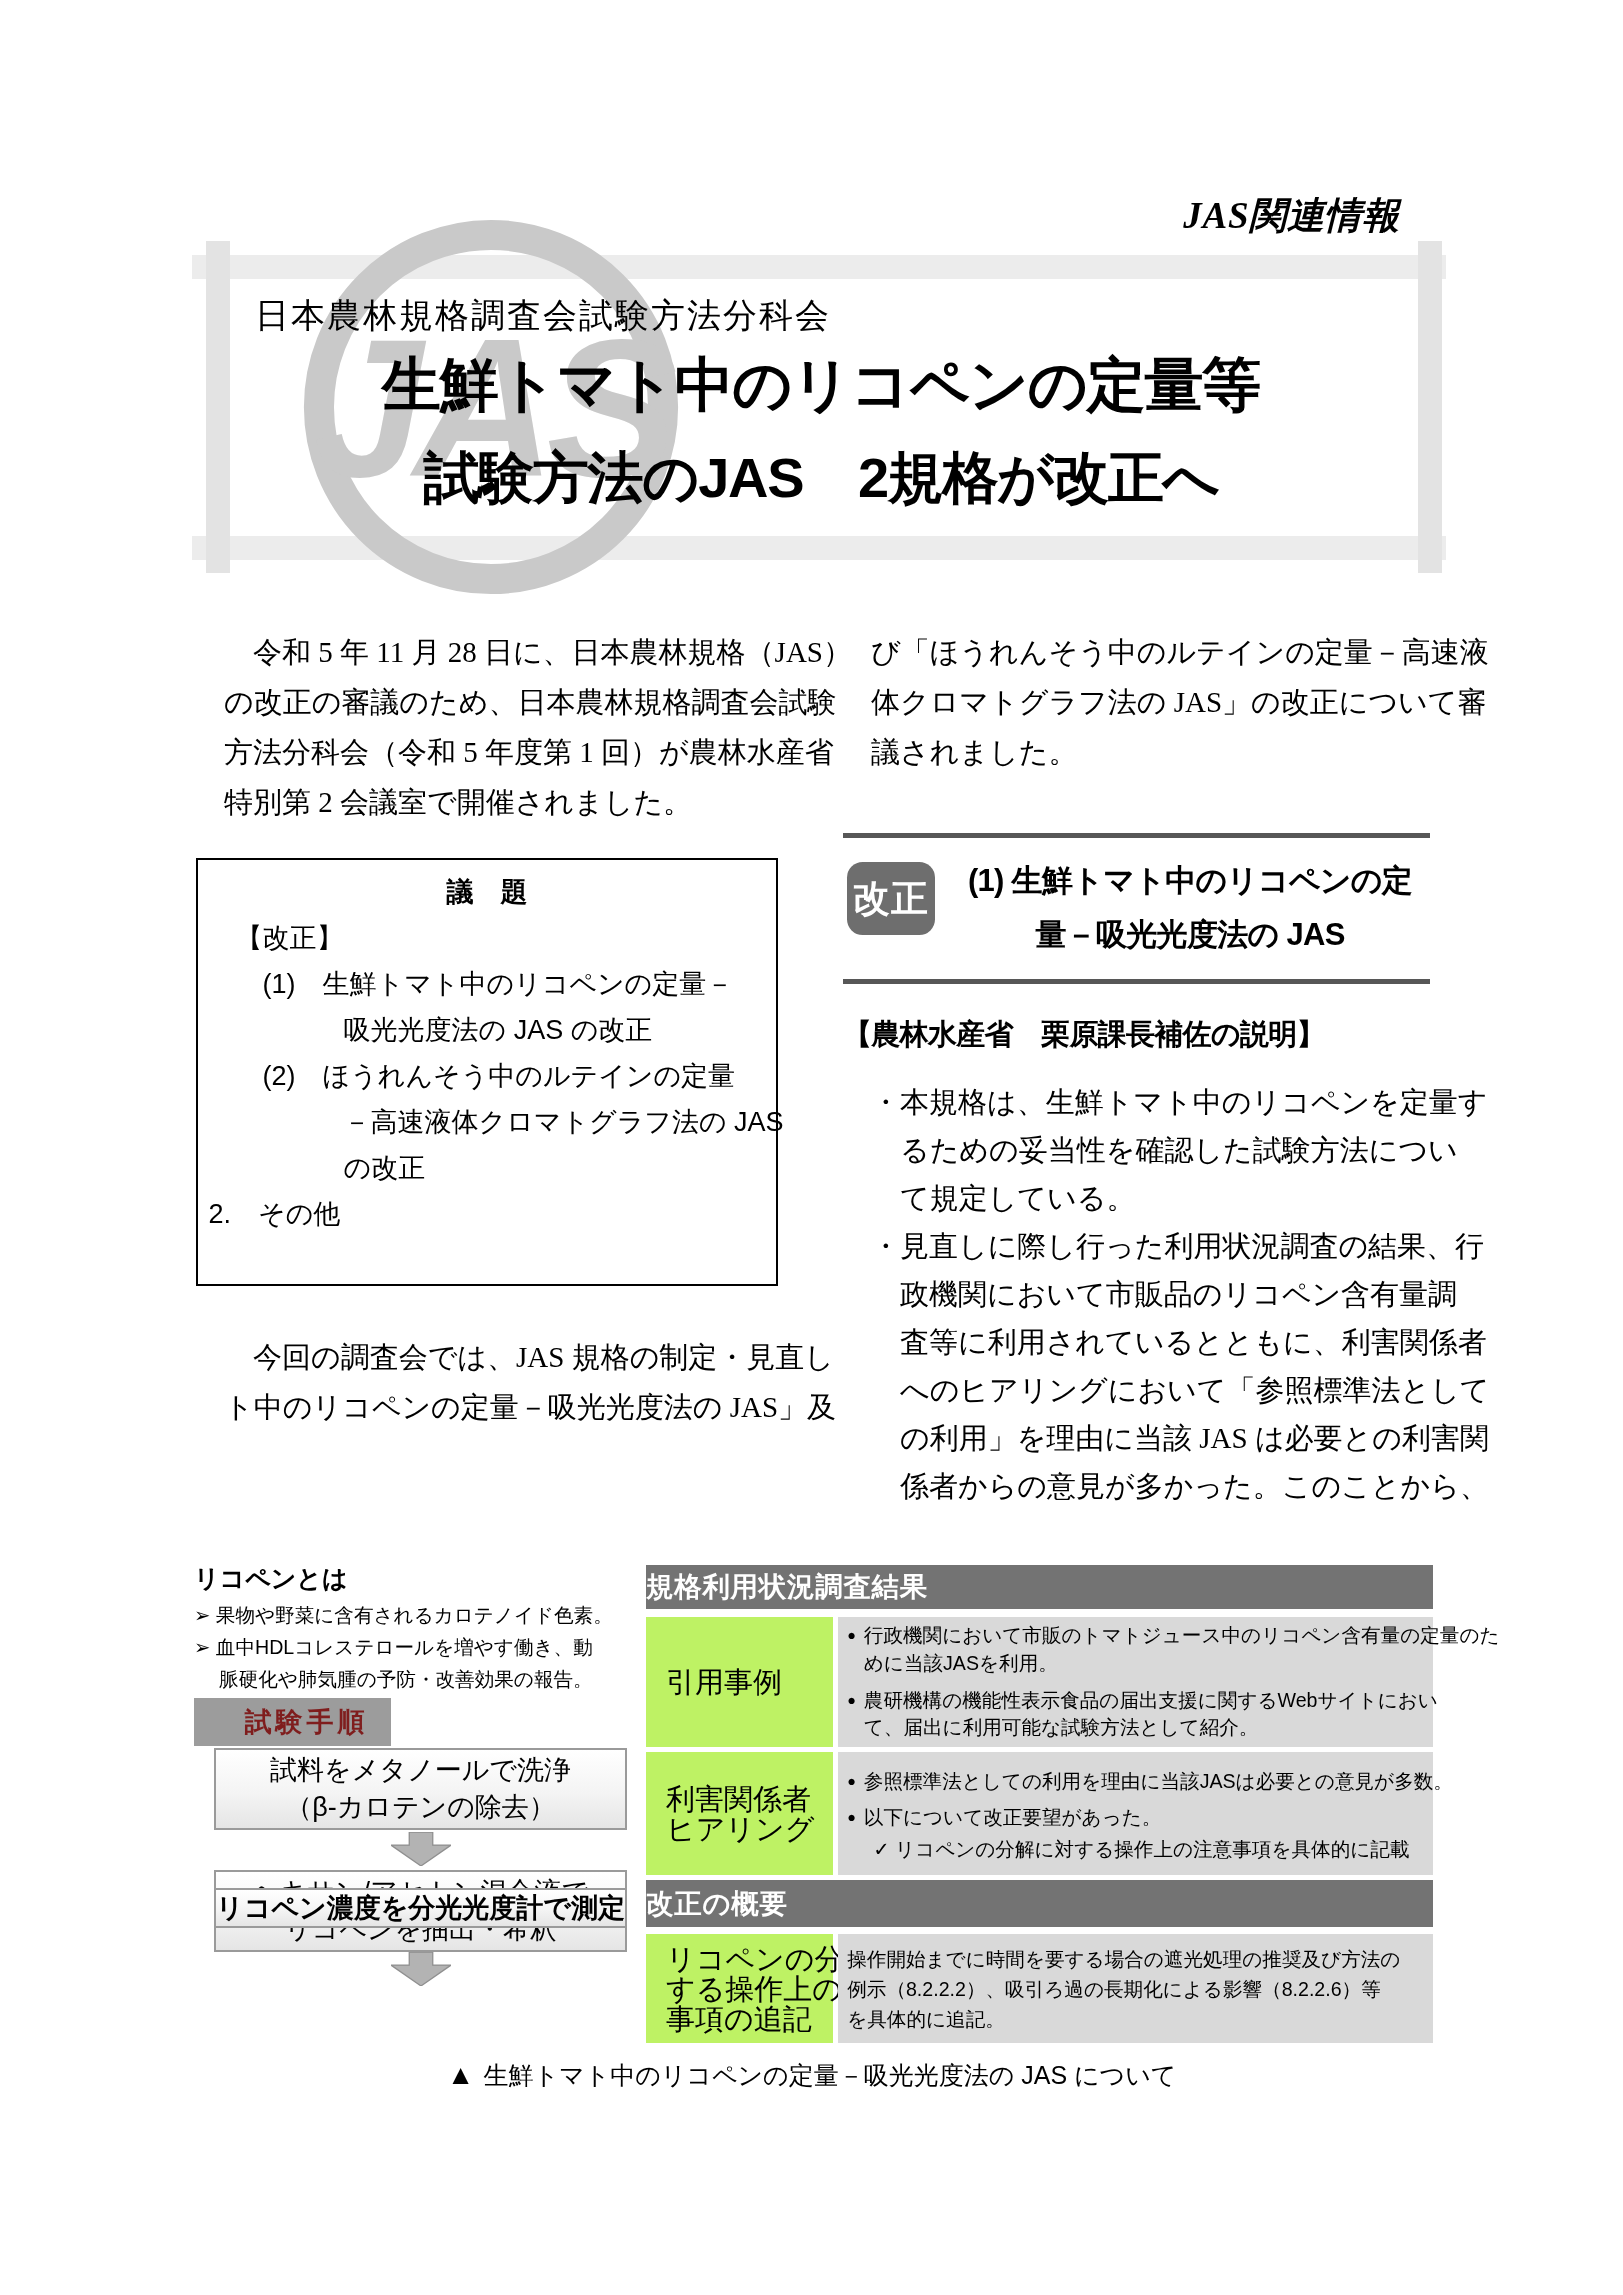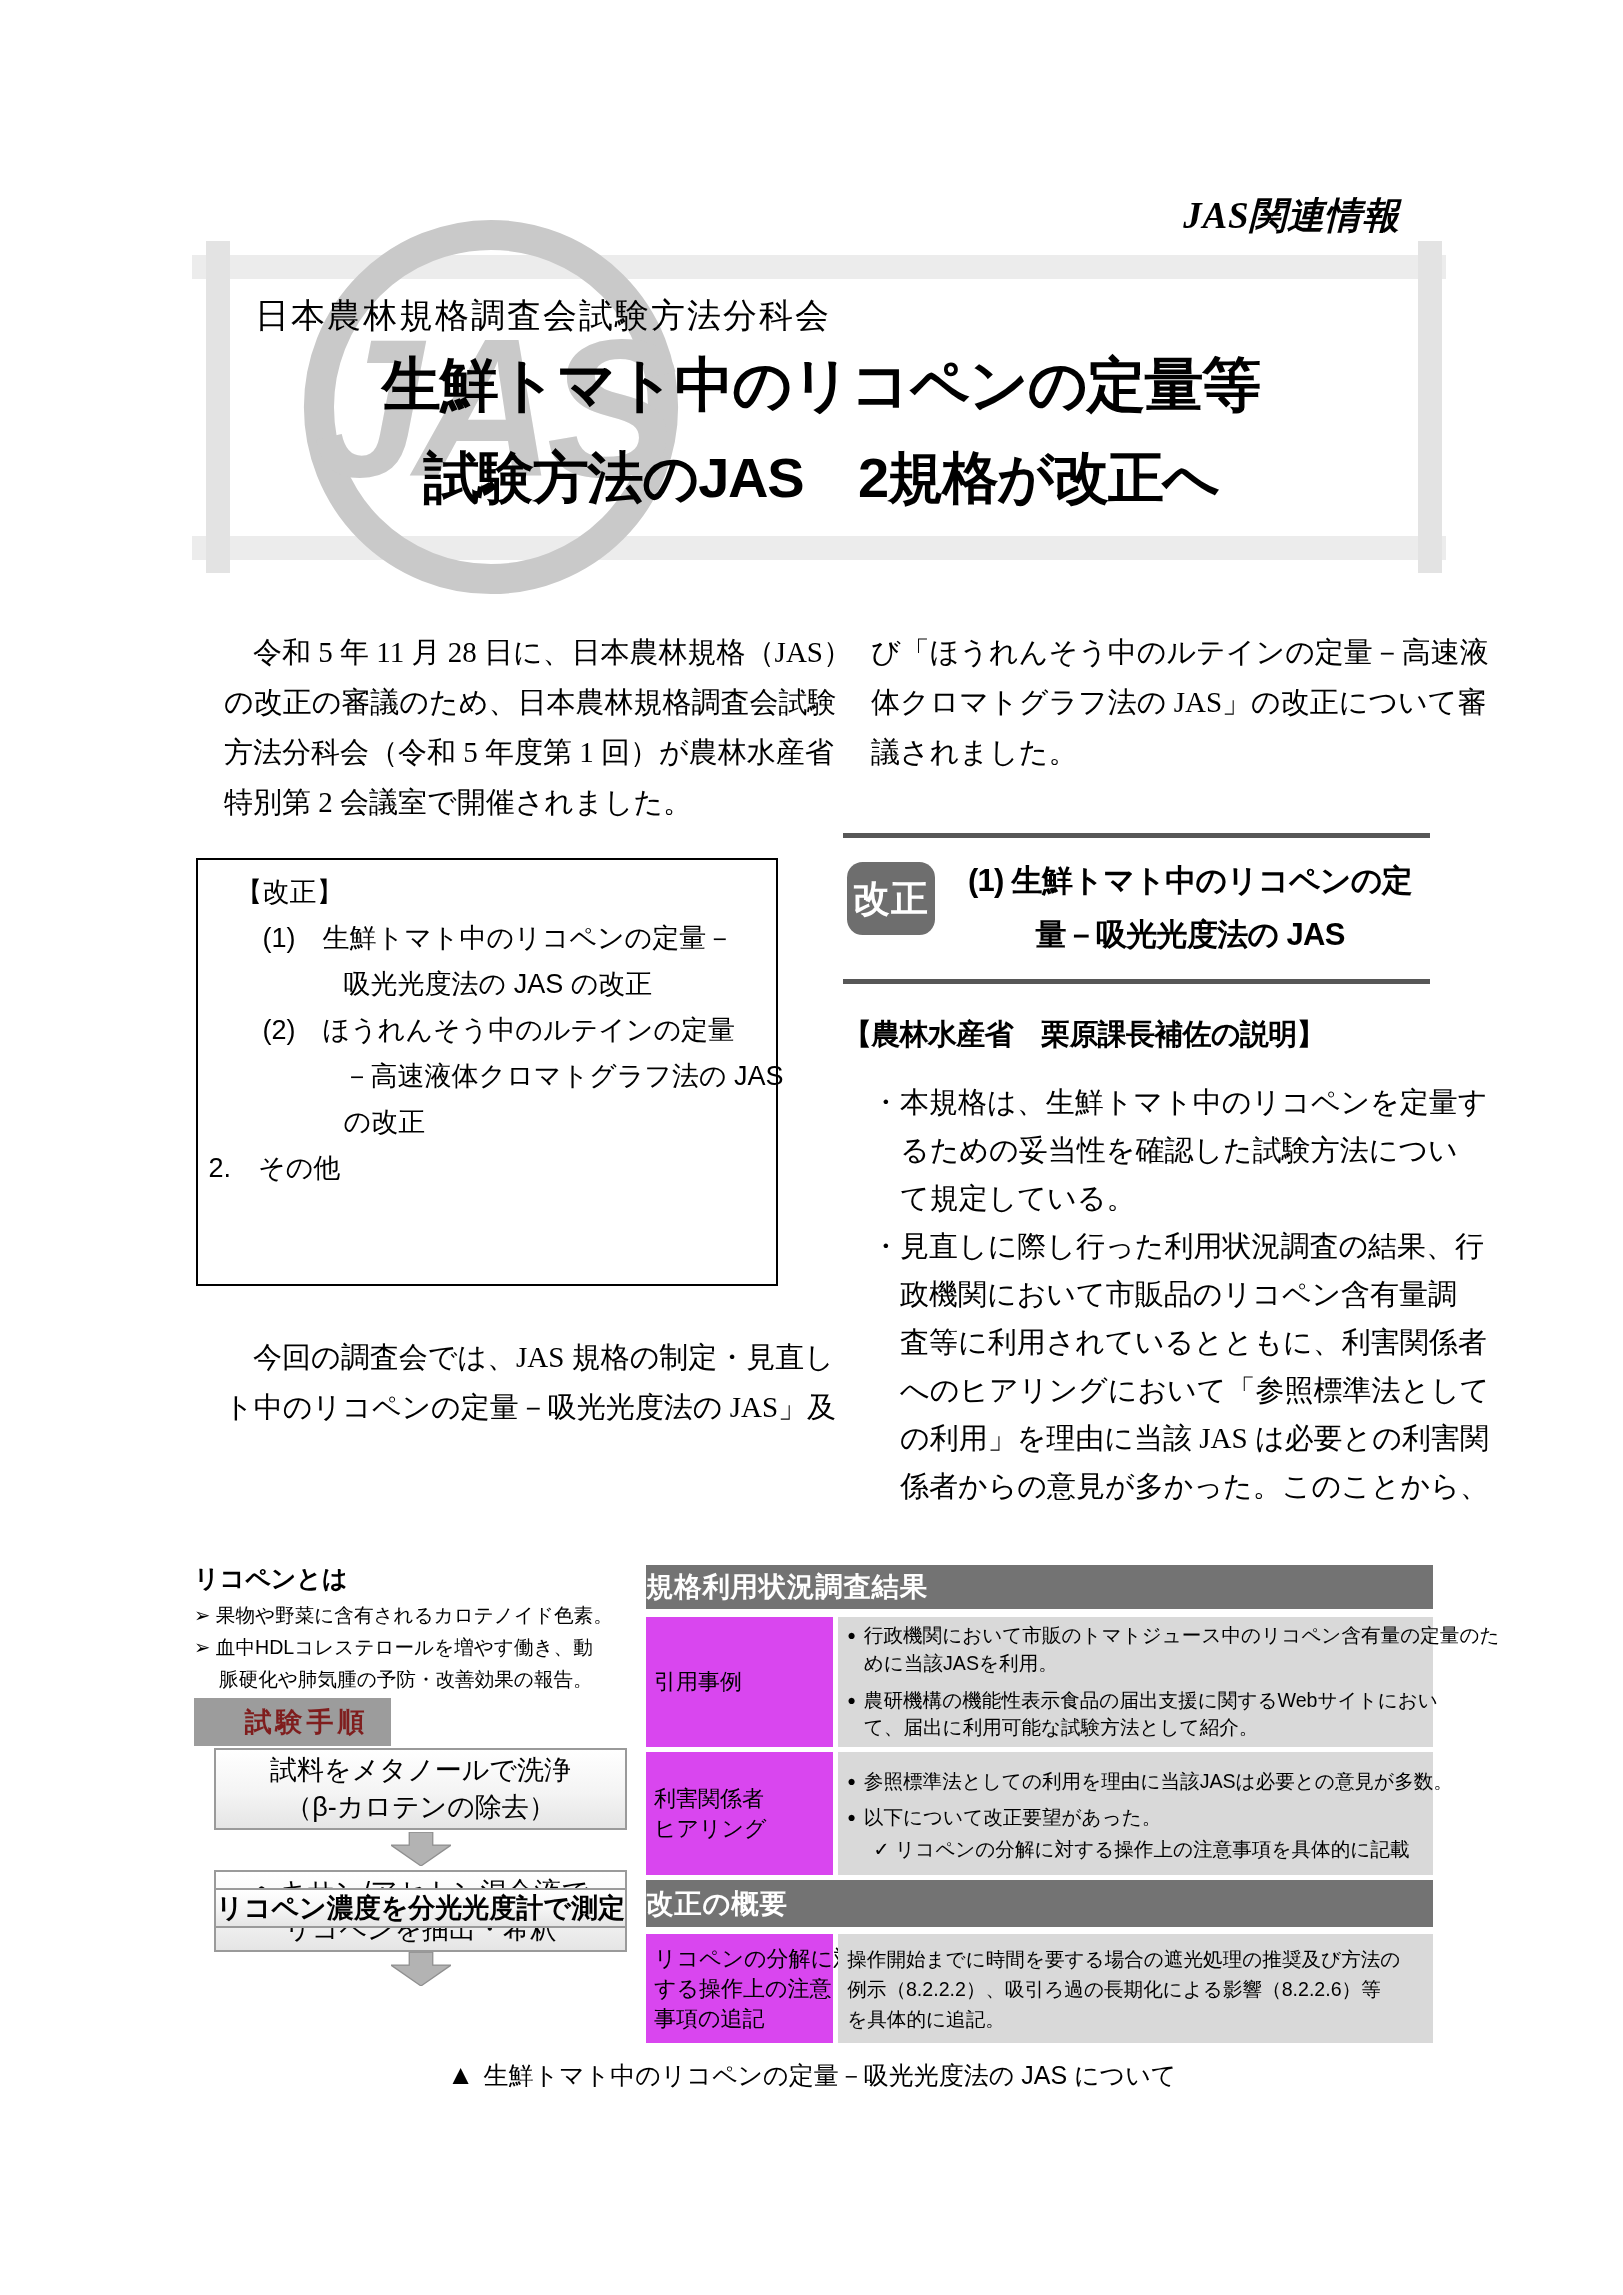--- a/index.html
+++ b/index.html
@@ -95,23 +95,23 @@
 
   
   .tbl-header{
     left:646px;width:787px;background:#737373;color:#fff;display:flex;align-items:center;
     font-family:"Liberation Sans", sans-serif;font-size:27.5px;font-weight:bold;
     padding-left:0;box-sizing:border-box;letter-spacing:0.7px;
   }
   .tbl-header-1{top:1565px;height:44px;}
   .tbl-header-2{top:1880px;height:47px;}
   .tbl-label{
-    left:646px;width:187px;background:#d946ef;display:flex;flex-direction:column;justify-content:center;
-    font-family:"Liberation Sans", sans-serif;font-size:22px;line-height:30px;
-    padding-left:8px;box-sizing:border-box;
+    left:646px;width:187px;background:#bef264;display:flex;flex-direction:column;justify-content:center;
+    font-family:"Liberation Sans", sans-serif;font-size:29px;line-height:30px;
+    padding-left:20px;box-sizing:border-box;
   }
   .tbl-content{
     left:838px;width:595px;background:#d9d9d9;display:flex;flex-direction:column;justify-content:center;
     font-family:"Liberation Sans", sans-serif;font-size:19.6px;line-height:27.5px;
     padding:7.9px 9.2px;box-sizing:border-box;
   }
   .row-1{top:1617px;height:130px;}
   .row-2{top:1752px;height:123px;}
   .row-3{top:1934px;height:109px;}
   .bullet-item{display:flex;margin:4.6px 0;}
@@ -144,20 +144,21 @@
 </div>
 
 <div class="abs col-left bodytext" style="top:627px;">
   <div class="pre">　令和 5 年 11 月 28 日に、日本農林規格（JAS）</div>
   <div class="pre">の改正の審議のため、日本農林規格調査会試験</div>
   <div class="pre">方法分科会（令和 5 年度第 1 回）が農林水産省</div>
   <div class="pre">特別第 2 会議室で開催されました。</div>
 </div>
 
 <div class="abs agenda-box">
+  <div class="agenda-line agenda-title pre">議　題</div>
   <div class="agenda-line pre">　【改正】</div>
   <div class="agenda-line pre">　　(1)　生鮮トマト中のリコペンの定量－</div>
   <div class="agenda-line pre">　　　　　吸光光度法の JAS の改正</div>
   <div class="agenda-line pre">　　(2)　ほうれんそう中のルテインの定量</div>
   <div class="agenda-line pre">　　　　　－高速液体クロマトグラフ法の JAS</div>
   <div class="agenda-line pre">　　　　　の改正</div>
   <div class="agenda-line pre">2.　その他</div>
 </div>
 
 <div class="abs col-left bodytext" style="top:1332px;">

